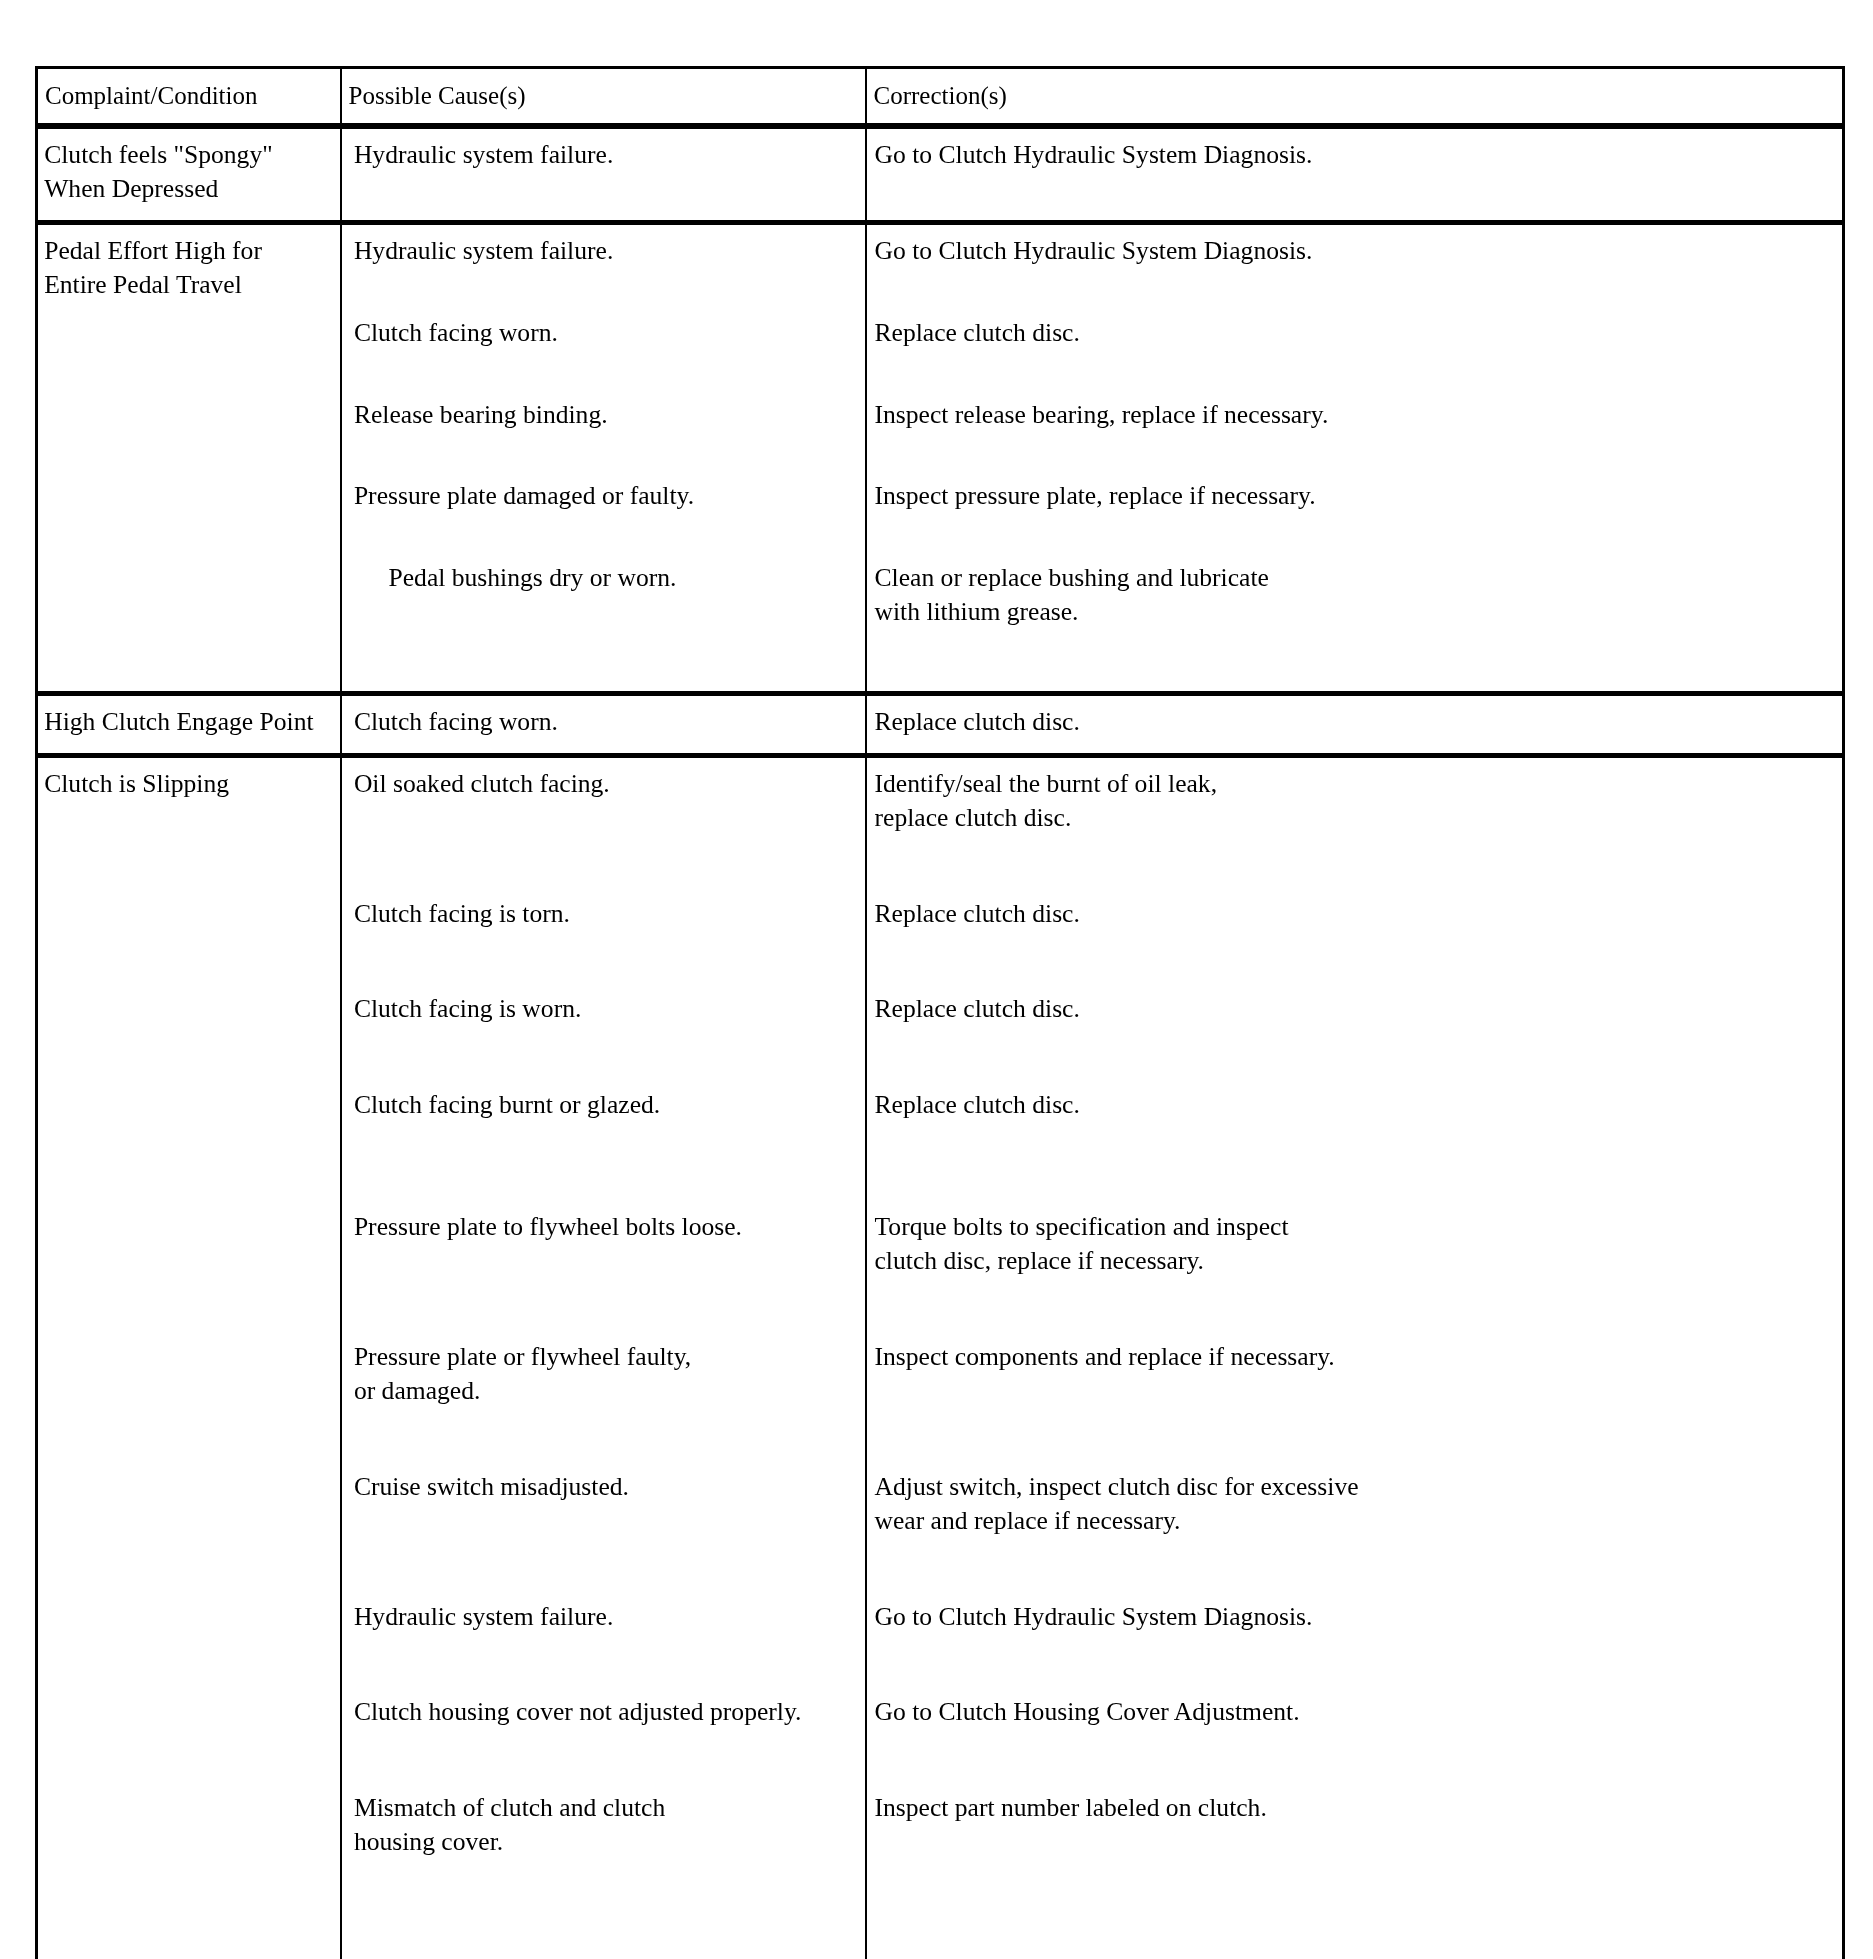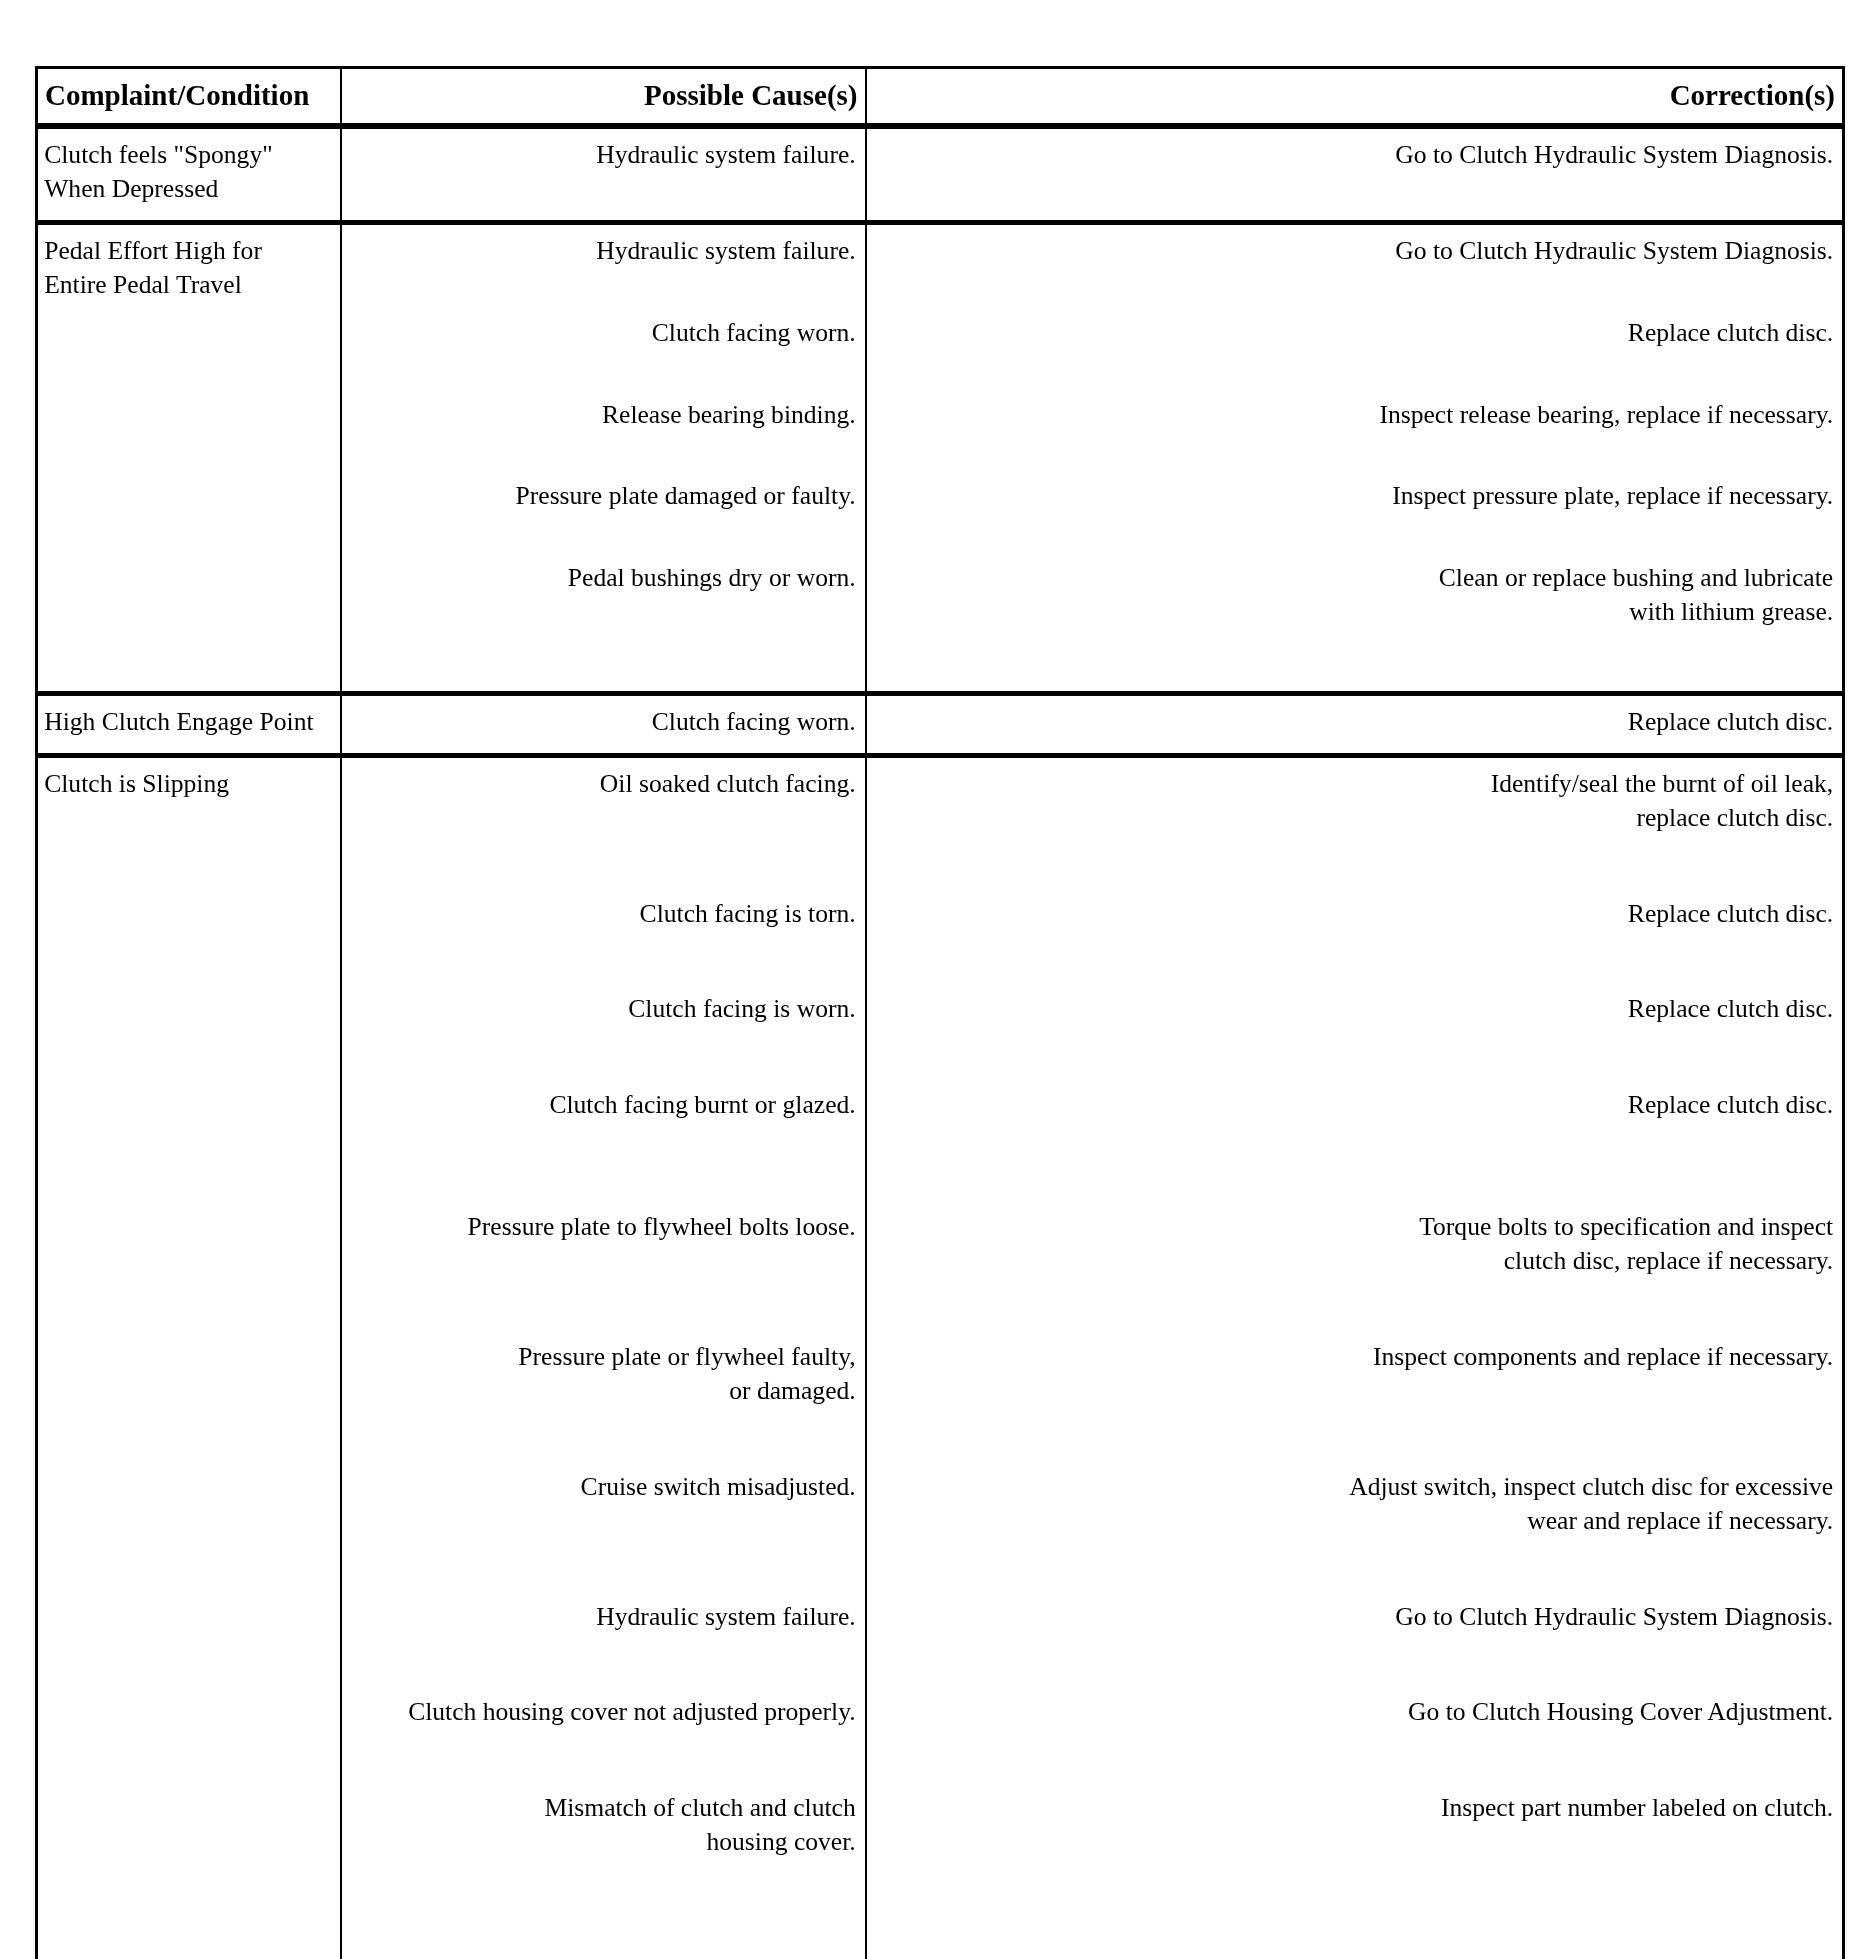--- a/index.html
+++ b/index.html
@@ -27,30 +27,29 @@
   col.c-cause { width: 525px; }
   col.c-corr { width: 978px; }
 
   th, td {
     vertical-align: top;
     text-align: left;
     white-space: pre-line;
     word-wrap: break-word;
   }
   th {
-    font-size: 29px;
+    font-size: 25px;
     line-height: 35px;
-    font-weight: bold;
+    font-weight: normal;
     padding: 8.8px 7px 10.6px 7px;
     border-bottom: 6.2px solid #000;
   }
   th.col-cause, th.col-corr,
   td.col-cause, td.col-corr {
     border-left: 2.6px solid #000;
-    text-align: right;
   }
   td {
     font-size: 25.6px;
     line-height: 34px;
     padding: 8.8px 8.8px 0 12.4px;
   }
   td.cond {
     padding-left: 6.2px;
     padding-right: 5.3px;
   }

